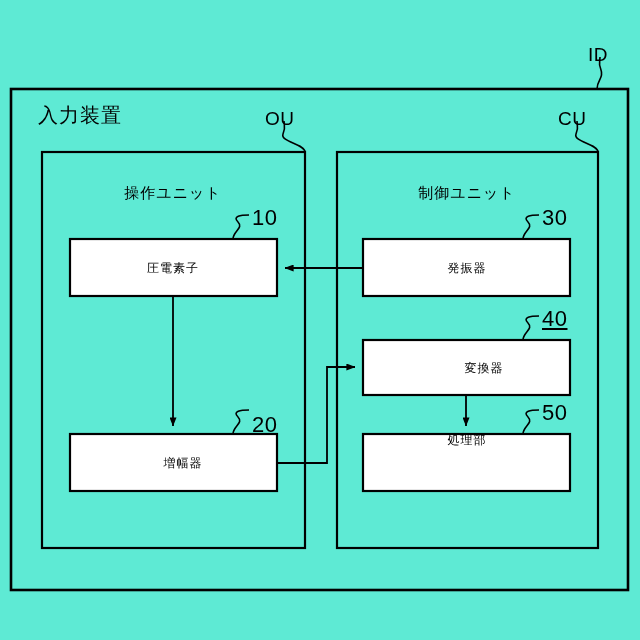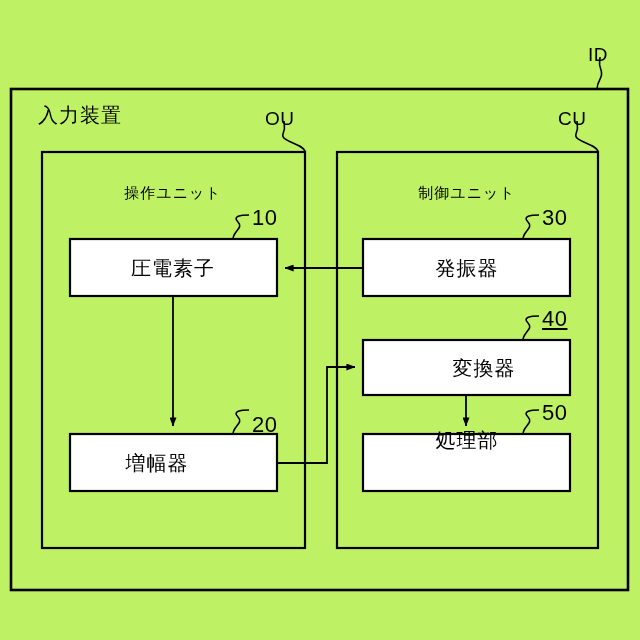--- a/index.html
+++ b/index.html
@@ -8,21 +8,21 @@
     padding: 0;
     background: #ffffff;
   }
   body {
     font-family: "Liberation Sans", "DejaVu Sans", sans-serif;
   }
   #figure {
     position: relative;
     width: 640px;
     height: 640px;
-    background: #bef264;
+    background: #5eead4;
     overflow: hidden;
   }
   #figure svg {
     position: absolute;
     top: 0;
     left: 0;
     width: 640px;
     height: 640px;
   }
   .frame-outer {
@@ -50,21 +50,21 @@
     stroke: #000000;
     stroke-width: 1.6;
   }
   .lbl {
     position: absolute;
     white-space: nowrap;
     color: #000000;
     font-family: "Liberation Sans", "DejaVu Sans", sans-serif;
   }
   .jp-box-label {
-    font-size: 20px;
+    font-size: 12px;
     letter-spacing: 1px;
   }
   .jp-unit-label {
     font-size: 15px;
     letter-spacing: 1px;
   }
   .jp-device-label {
     font-size: 20px;
     letter-spacing: 1px;
   }
@@ -144,21 +144,21 @@
   <div class="lbl ref-tag" style="left:558px; top:108px;">CU</div>
 
   <div class="lbl jp-unit-label centered" style="left:173px; top:193px;">操作ユニット</div>
 
   <div class="lbl jp-unit-label centered" style="left:467px; top:193px;">制御ユニット</div>
 
   <div class="lbl ref-num" style="left:252px; top:205px;">10</div>
   <div class="lbl jp-box-label centered" style="left:173px; top:268px;">圧電素子</div>
 
   <div class="lbl ref-num" style="left:252px; top:412px;">20</div>
-  <div class="lbl jp-box-label centered" style="left:157px; top:463px;text-align:center;">増幅器</div>
+  <div class="lbl jp-box-label centered" style="left:183px; top:463px;text-align:center;">増幅器</div>
 
   <div class="lbl ref-num" style="left:542px; top:205px;">30</div>
   <div class="lbl jp-box-label centered" style="left:467px; top:268px;">発振器</div>
 
   <div class="lbl ref-num" style="left:542px; top:306px;text-decoration:underline;">40</div>
   <div class="lbl jp-box-label centered" style="left:467px; top:368px;margin-left:17px;">変換器</div>
 
   <div class="lbl ref-num" style="left:542px; top:400px;">50</div>
   <div class="lbl jp-box-label centered" style="left:467px; top:440px;">処理部</div>
 

